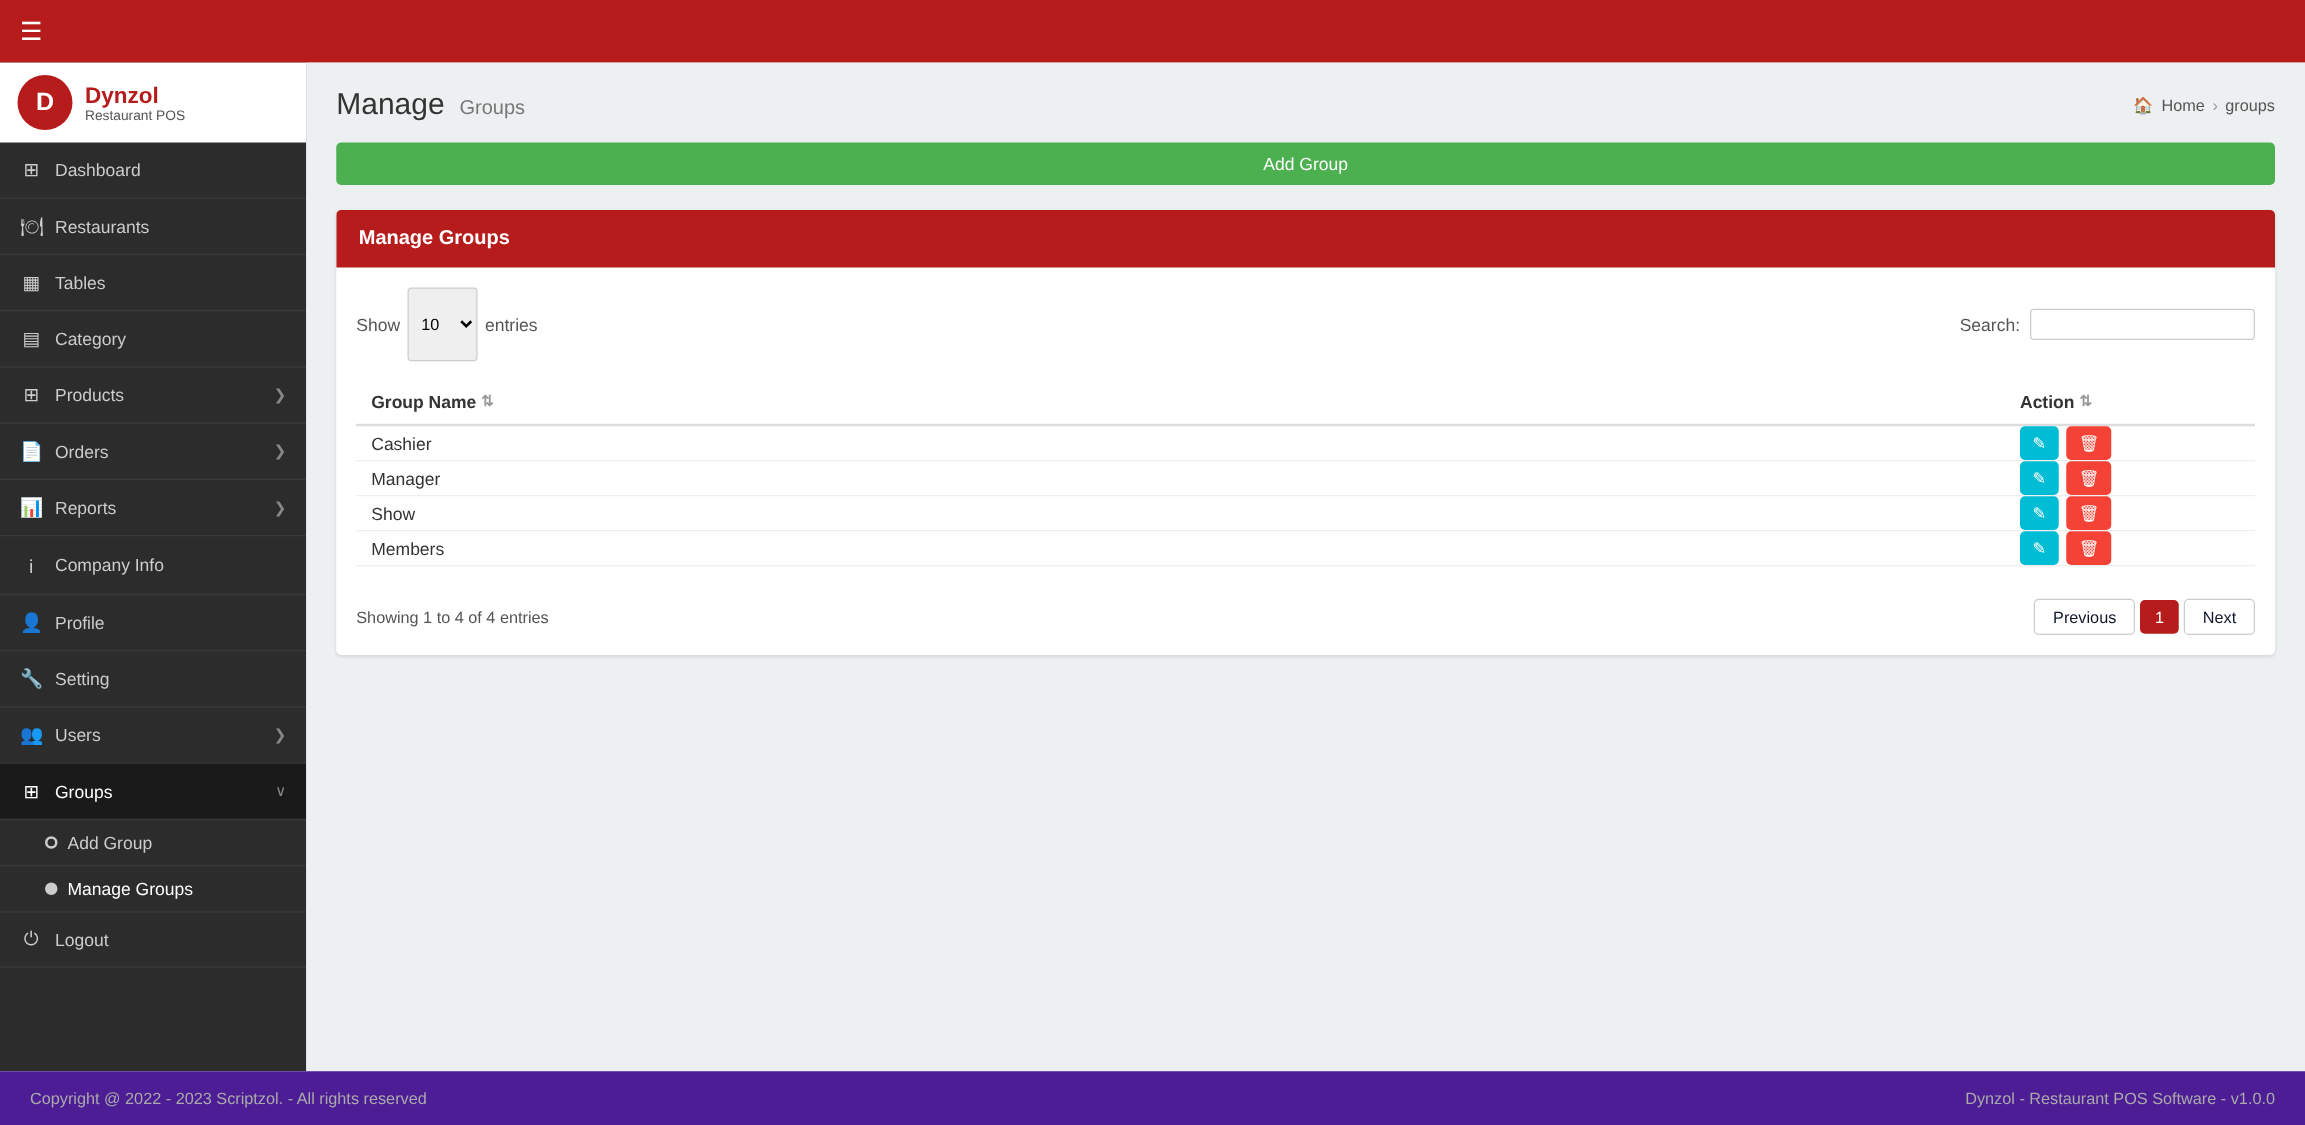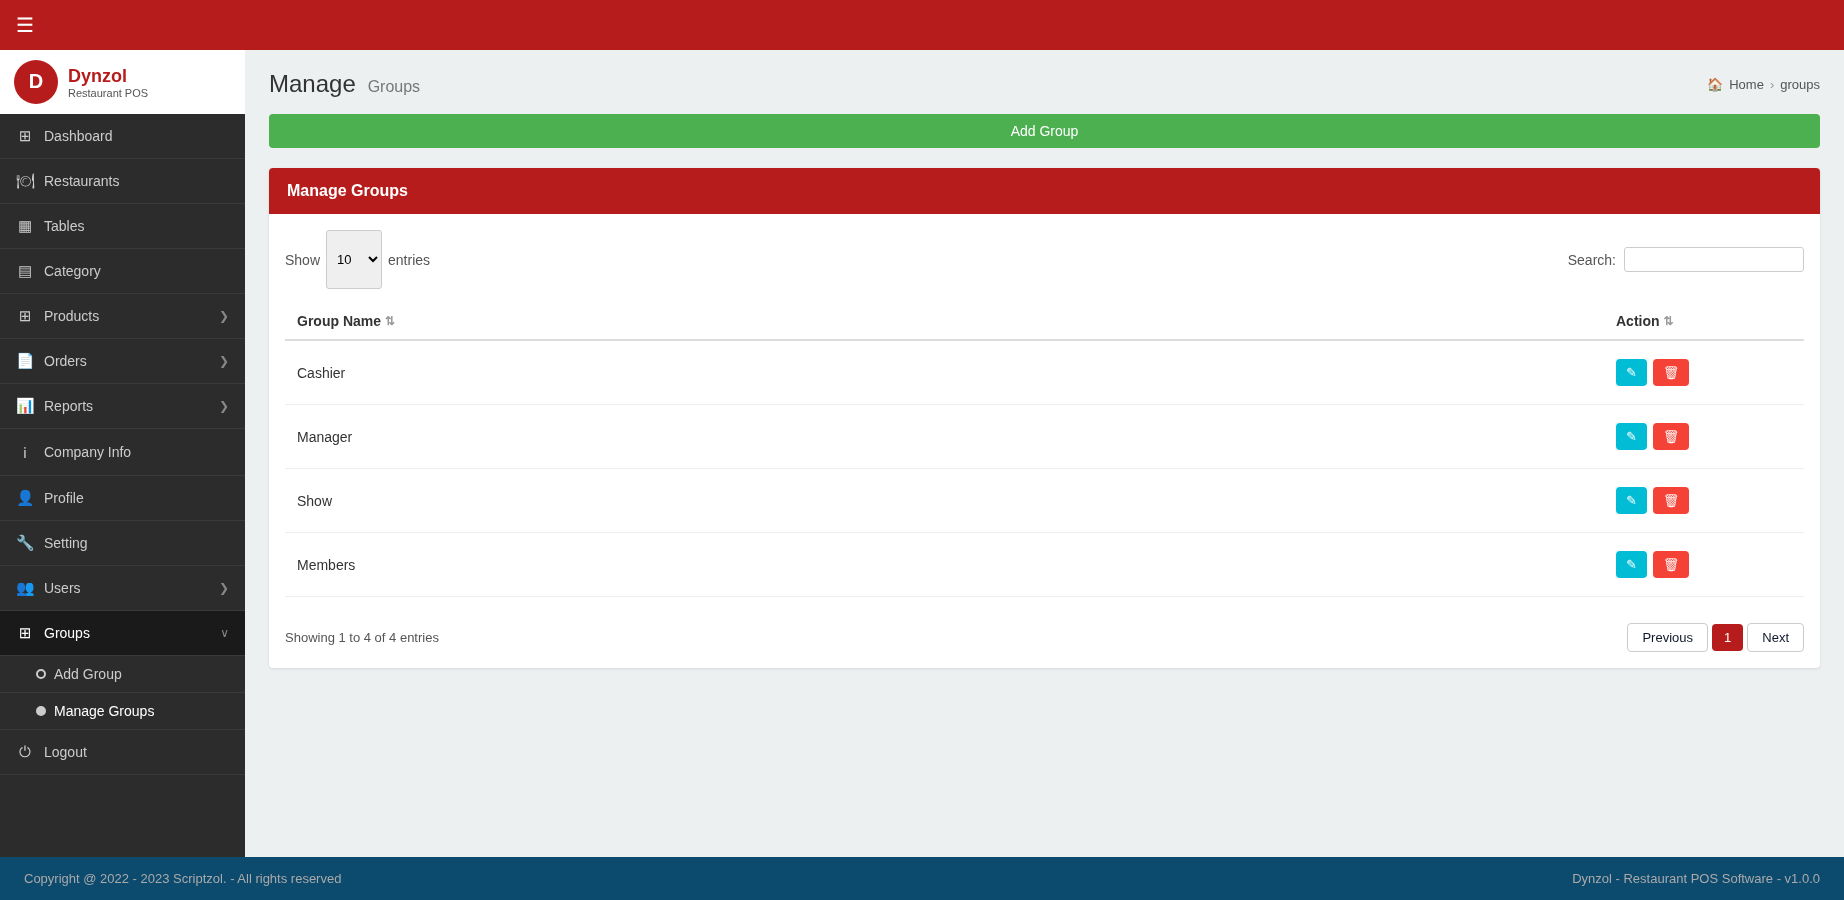--- a/index.html
+++ b/index.html
@@ -220,21 +220,21 @@
     .th-sort {
       display: flex;
       align-items: center;
       gap: 4px;
     }
     .sort-icon { color: #999; font-size: 12px; }
     tbody tr {
       border-bottom: 1px solid #eee;
     }
     tbody td {
-      padding: 18px 12px;
+      padding: 0 12px;
       color: #333;
     }
 
     
     .action-btns {
       display: flex;
       gap: 6px;
     }
     .btn-edit {
       background: #00bcd4;
@@ -283,21 +283,21 @@
       color: white;
       border: none;
       padding: 6px 12px;
       border-radius: 4px;
       cursor: pointer;
       font-size: 13px;
     }
 
     
     .footer {
-      background: #0c4a6e;
+      background: #4c1d95;
       color: #aaa;
       padding: 14px 24px;
       font-size: 13px;
       display: flex;
       justify-content: space-between;
       flex-shrink: 0;
     }
   </style>
 </head>
 <body>

